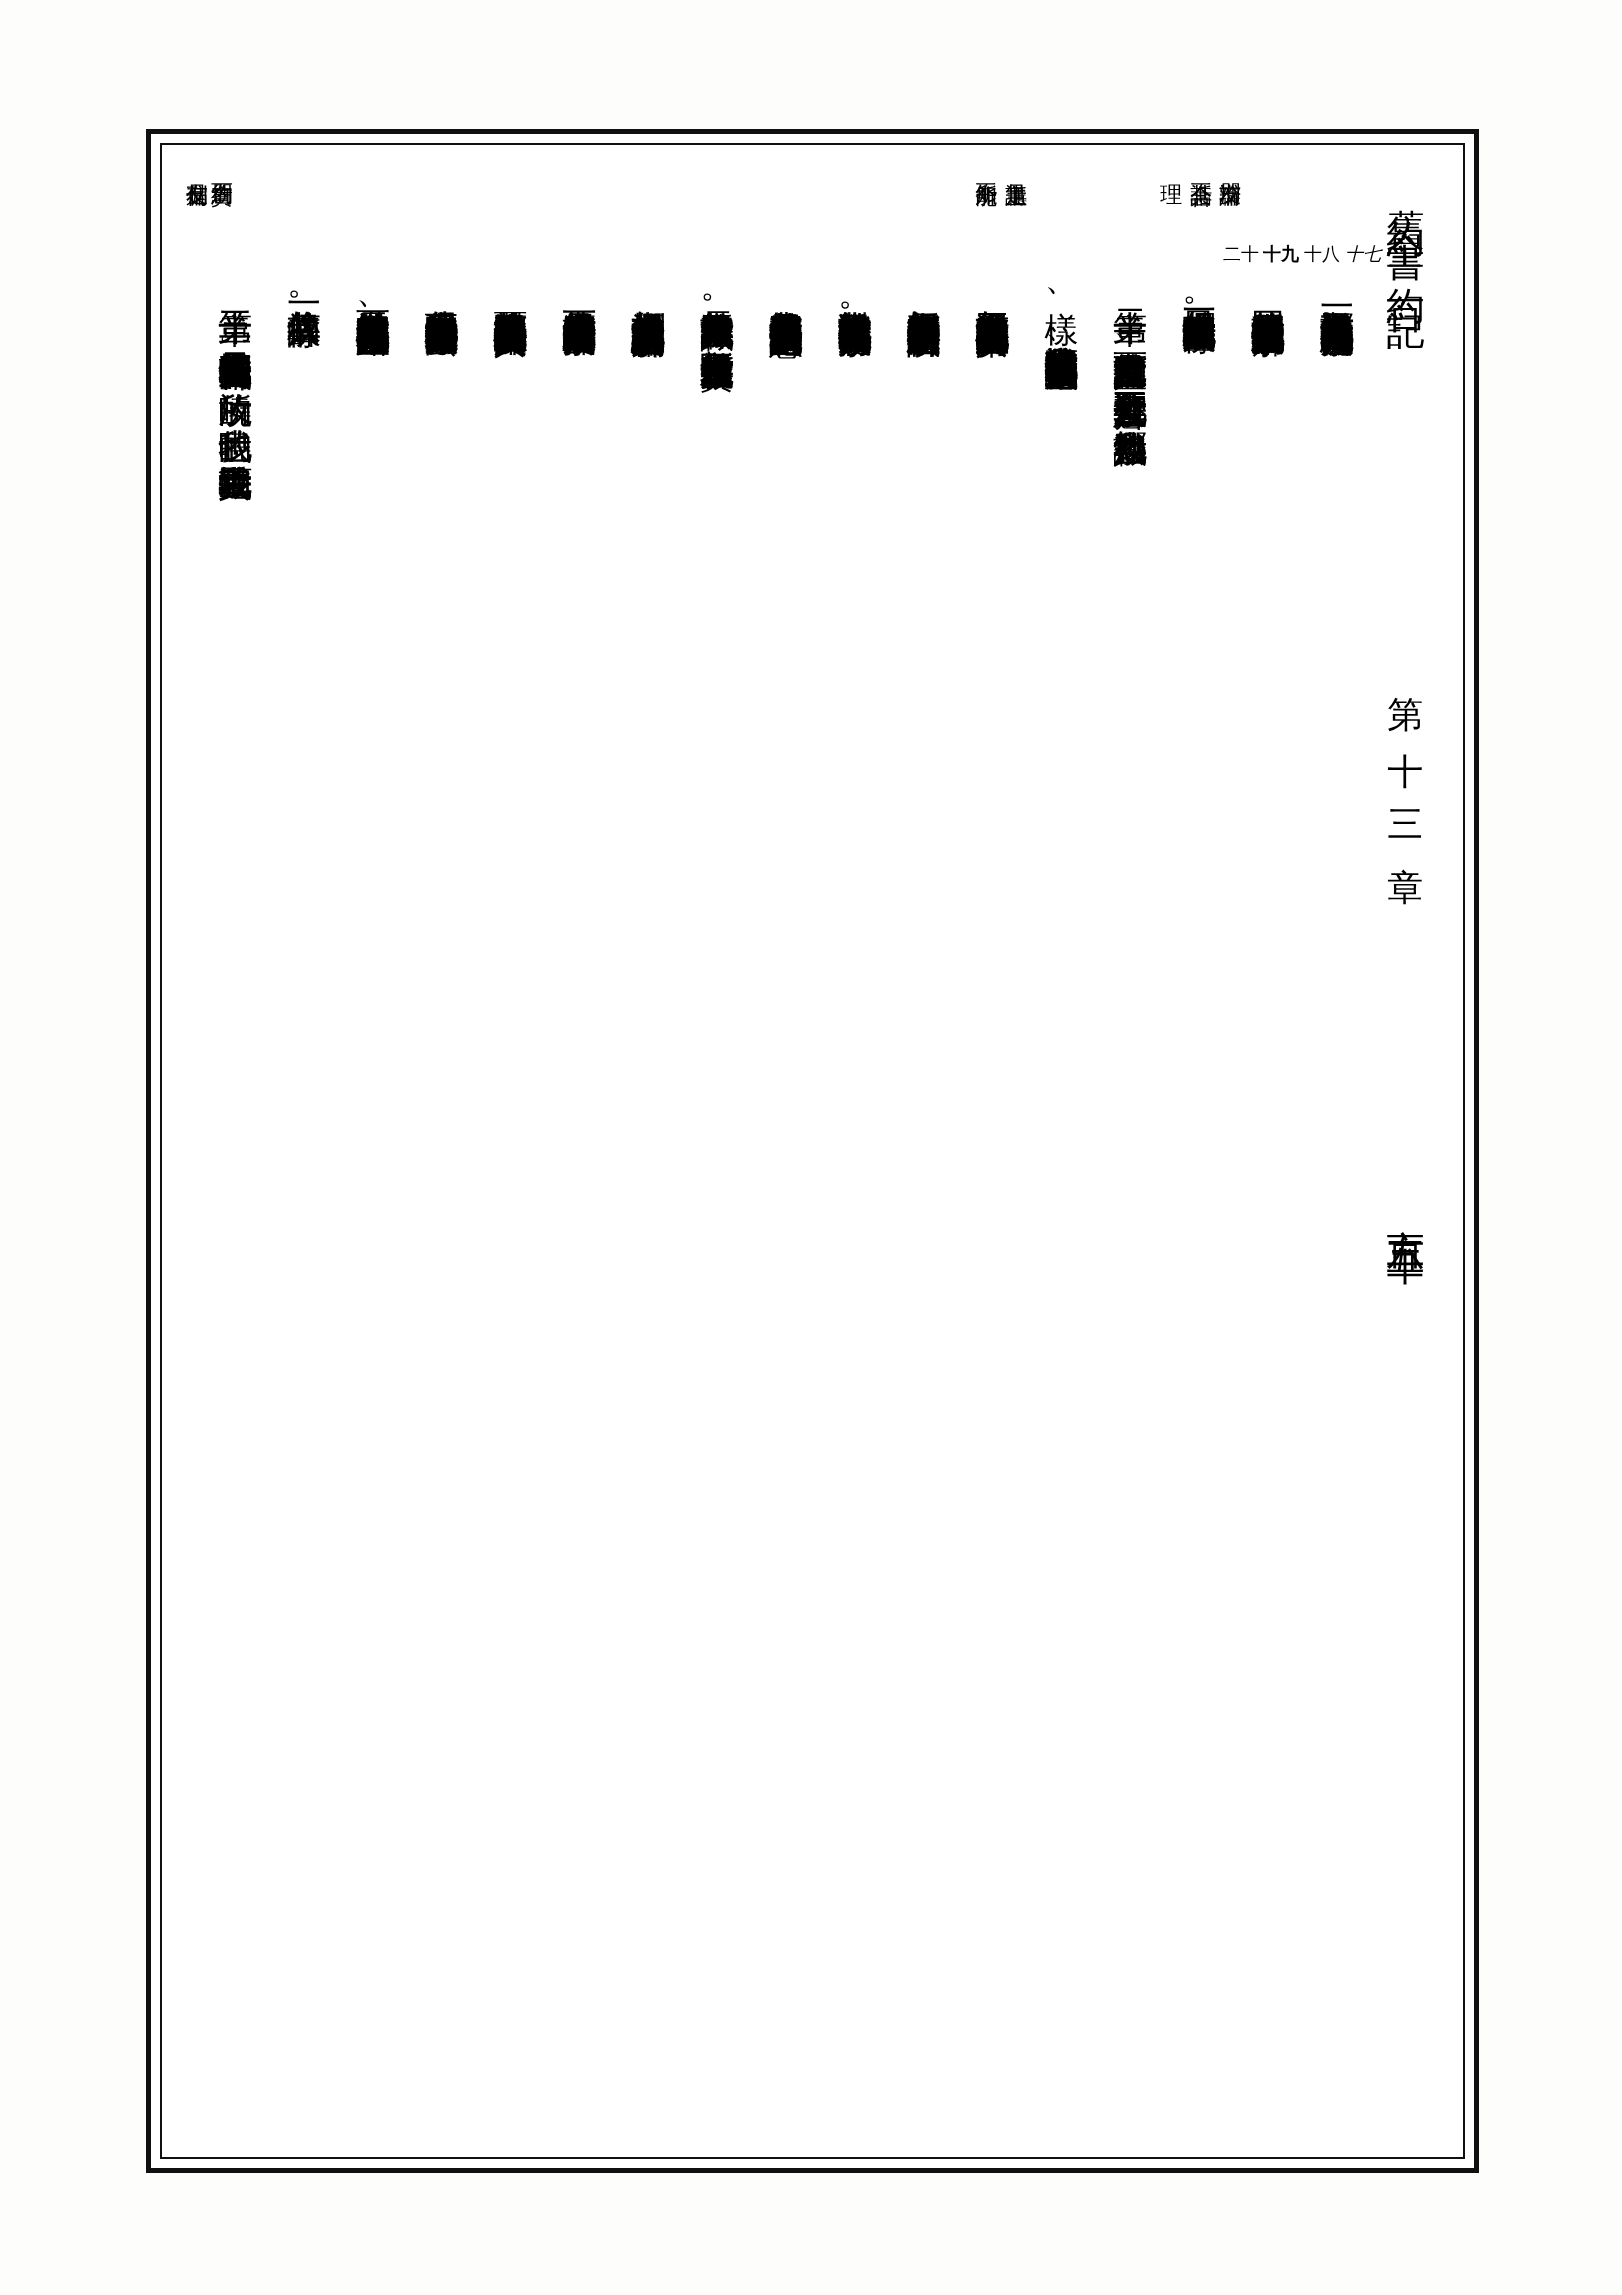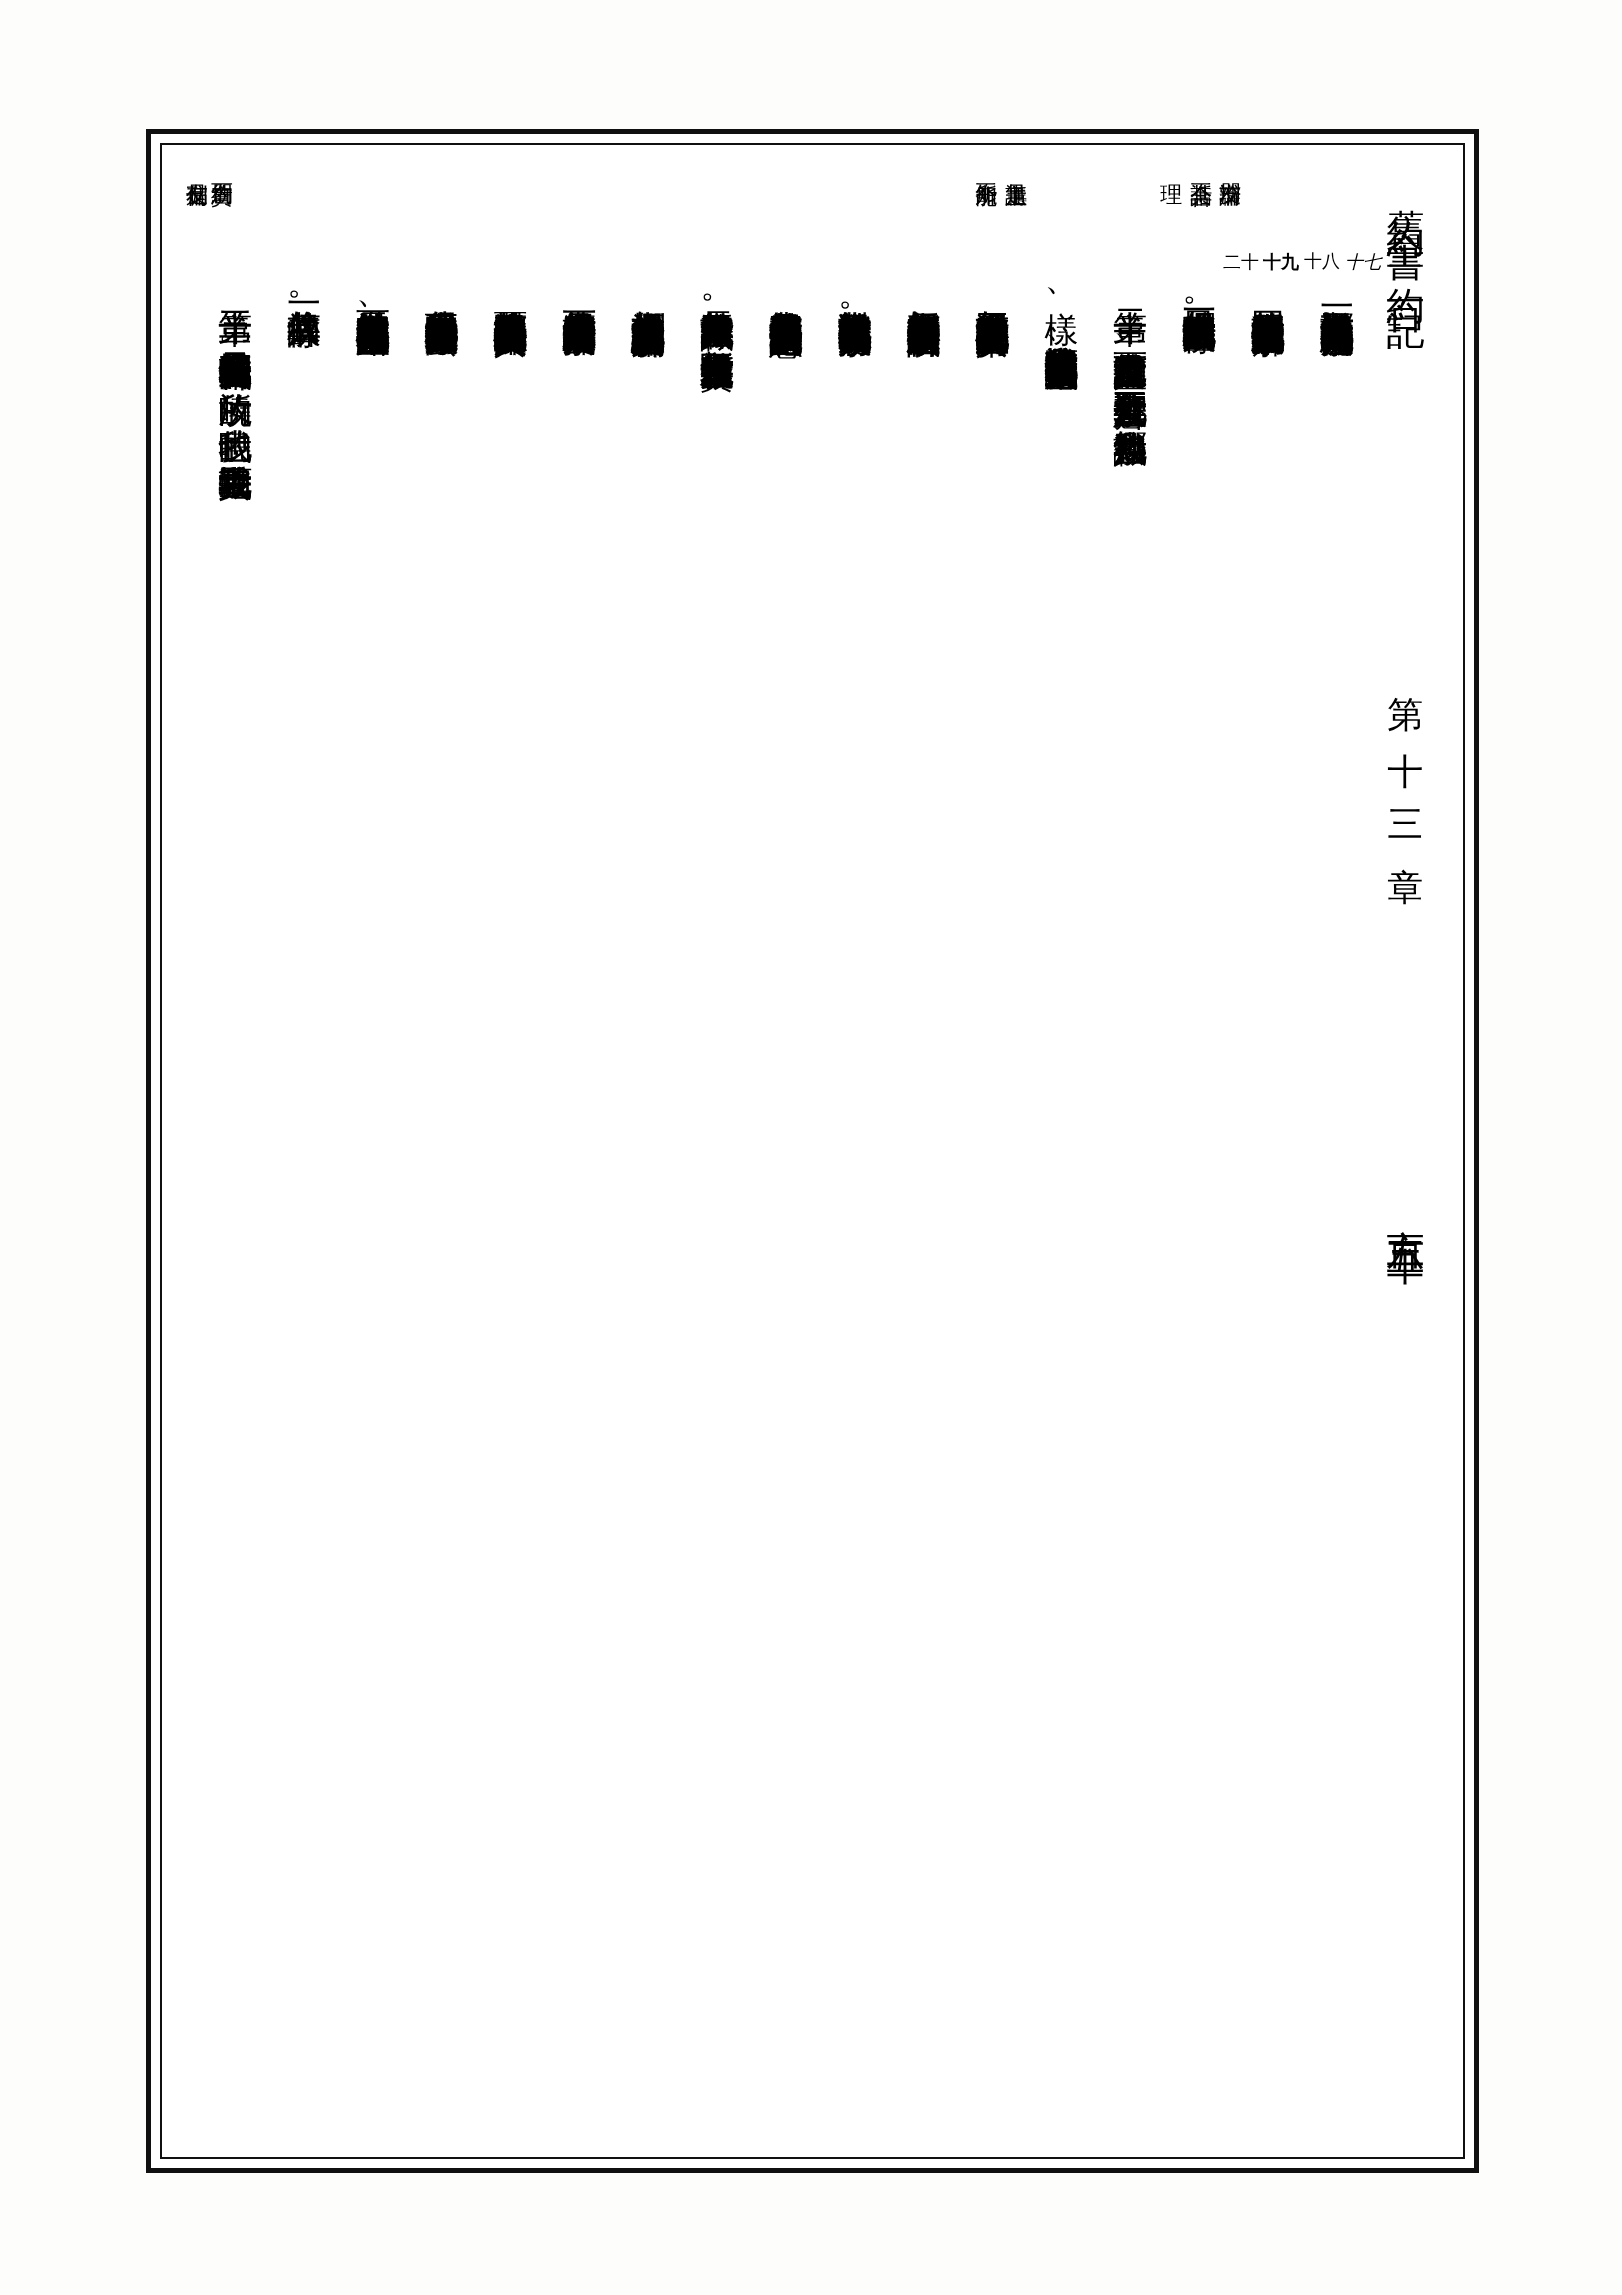--- a/index.html
+++ b/index.html
@@ -137,21 +137,21 @@
     display: flex;
     flex-direction: row-reverse;
     font-size: 22px;
     line-height: 1.05;
   }
   #corner-note .vt { margin-left: 2.5px; }
 
   
   .numstrip {
     position: absolute;
-    top: 108px;
+    top: 100px;
     font-size: 18px;
     line-height: 1.05;
     letter-spacing: 0;
   }
 </style>
 </head>
 <body>
 
 <div id="page">
 
@@ -228,20 +228,20 @@
         <div class="col" style="width: 69px;">
           <div class="vt line">共儉酒醉其仅一樣。</div>
         </div>
         <div class="col" style="width: 69px;">
           <div class="vt line">第十三章 只佢代我目睭務看見我耳仔聽見都明白了。汝所曉的、我也曉的、我毛輸去汝我真真願</div>
         </div>
 
       </div>
 
       <div class="numstrip" style="right:82px;font-style:italic;">十七</div>
-      <div class="numstrip" style="right:123px;font-family:Liberation Mono, monospace;">十八</div>
+      <div class="numstrip" style="right:123px;">十八</div>
       <div class="numstrip" style="right:164px;font-weight:bold;">十九</div>
       <div class="numstrip" style="right:204px;">二十</div>
 
     </div>
   </div>
 </div>
 
 
 </body></html>

